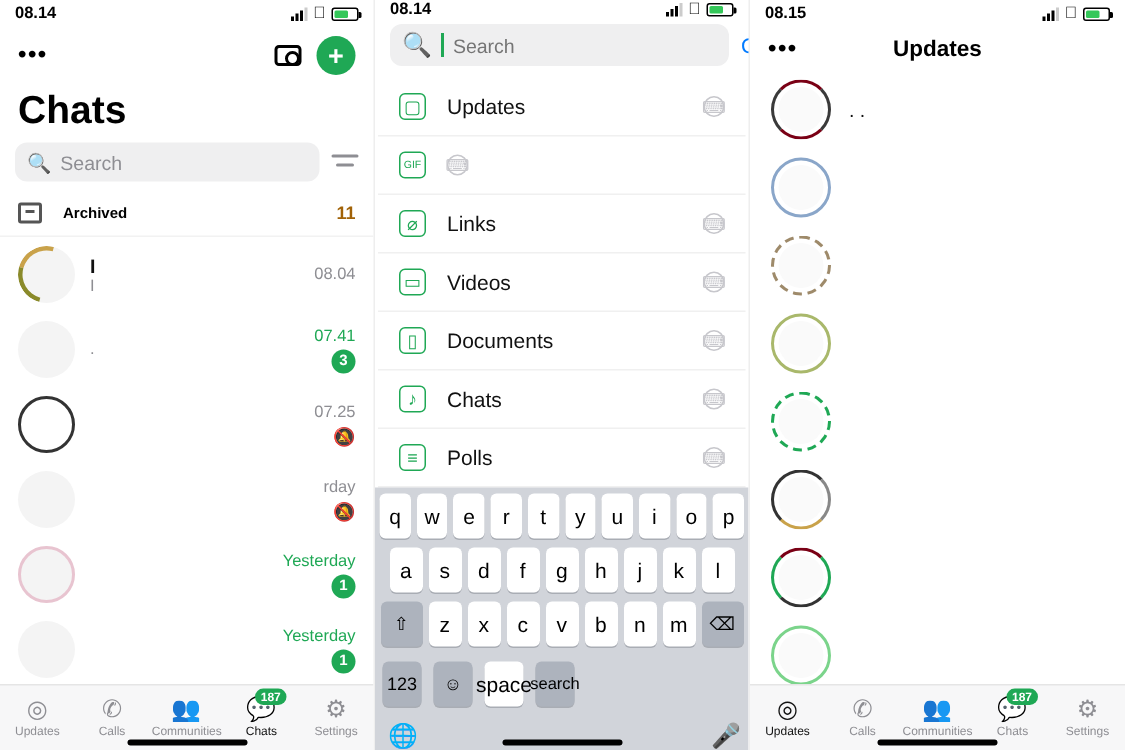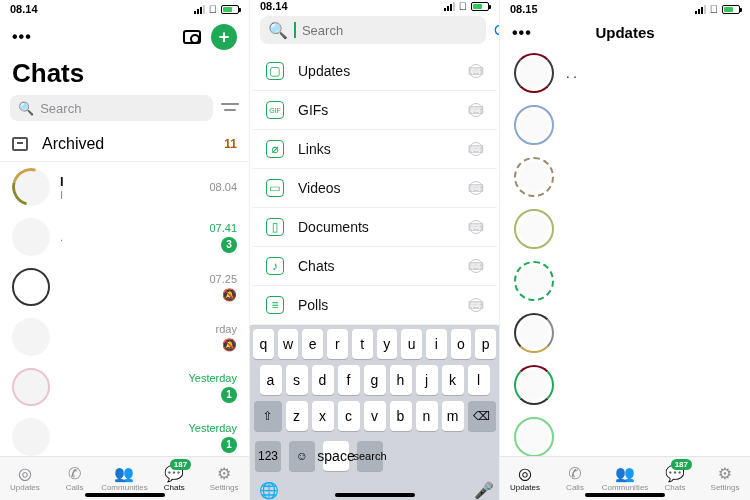--- a/index.html
+++ b/index.html
@@ -26,21 +26,21 @@
 .srch-row{display:flex;gap:8px;padding:0 10px 6px;align-items:center}
 .srch{flex:1;background:#efeff0;border-radius:8px;height:26px;display:flex;align-items:center;padding:0 8px;color:#8e8e93;font-size:13px;gap:6px}
 .srch .mag{font-size:13px}
 .filter{width:18px;height:14px;position:relative}
 .filter::before,.filter::after{content:"";position:absolute;left:0;right:0;height:2px;background:#8e8e93;border-radius:1px}
 .filter::before{top:2px}
 .filter::after{top:8px;left:3px;right:3px}
 .arch{display:flex;align-items:center;padding:8px 12px;gap:14px;border-bottom:1px solid #f2f2f2}
 .arch-ic{width:16px;height:14px;border:2px solid #555;border-radius:2px;position:relative}
 .arch-ic::before{content:"";position:absolute;top:3px;left:3px;right:3px;height:2px;background:#555}
-.arch-lbl{font-weight:400;font-size:16px;flex:1}
+.arch-lbl{font-weight:700;font-size:10px;flex:1}
 .arch-ct{color:#a16207;font-size:12px;font-weight:600}
 .list{flex:1;overflow:hidden}
 .chat{display:flex;padding:6px 12px;gap:10px;align-items:center}
 .av{width:38px;height:38px;border-radius:50%;background:#f4f4f4;flex-shrink:0;position:relative;overflow:hidden}
 .av.ring{border:2px solid #333;background:#fff}
 .av.arc::before{content:"";position:absolute;inset:0;border-radius:50%;border:3px solid transparent;border-top-color:#c9a24a;border-left-color:#8a8a2a;transform:rotate(-30deg)}
 .av.pink{border:2px solid #e8c4d0}
 .chat-mid{flex:1;min-width:0}
 .chat-name{font-size:13px;font-weight:600;color:#111;white-space:nowrap;overflow:hidden}
 .chat-sub{font-size:11px;color:#8e8e93;white-space:nowrap;overflow:hidden}
@@ -254,21 +254,20 @@
     <span class="cancel">Cancel</span>
   </div>
   <div class="opts" id="opts">
         <div class="opt">
           <span class="opt-ic" style="font-size:12px">▢</span>
           <span class="opt-lbl">Updates</span>
           <span class="kb-ic">⌨</span>
         </div>
         <div class="opt">
           <span class="opt-ic" style="font-size:7px">GIF</span>
-          <span class="opt-lbl">GIFs</span>
           <span class="kb-ic">⌨</span>
         </div>
         <div class="opt">
           <span class="opt-ic" style="font-size:12px">⌀</span>
           <span class="opt-lbl">Links</span>
           <span class="kb-ic">⌨</span>
         </div>
         <div class="opt">
           <span class="opt-ic" style="font-size:12px">▭</span>
           <span class="opt-lbl">Videos</span>

